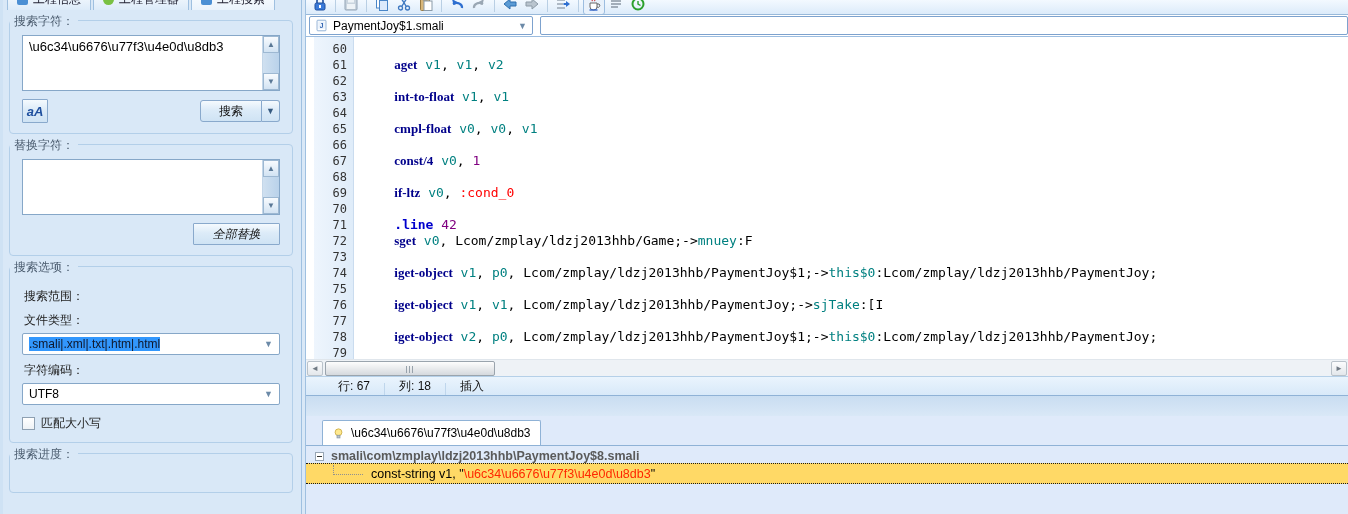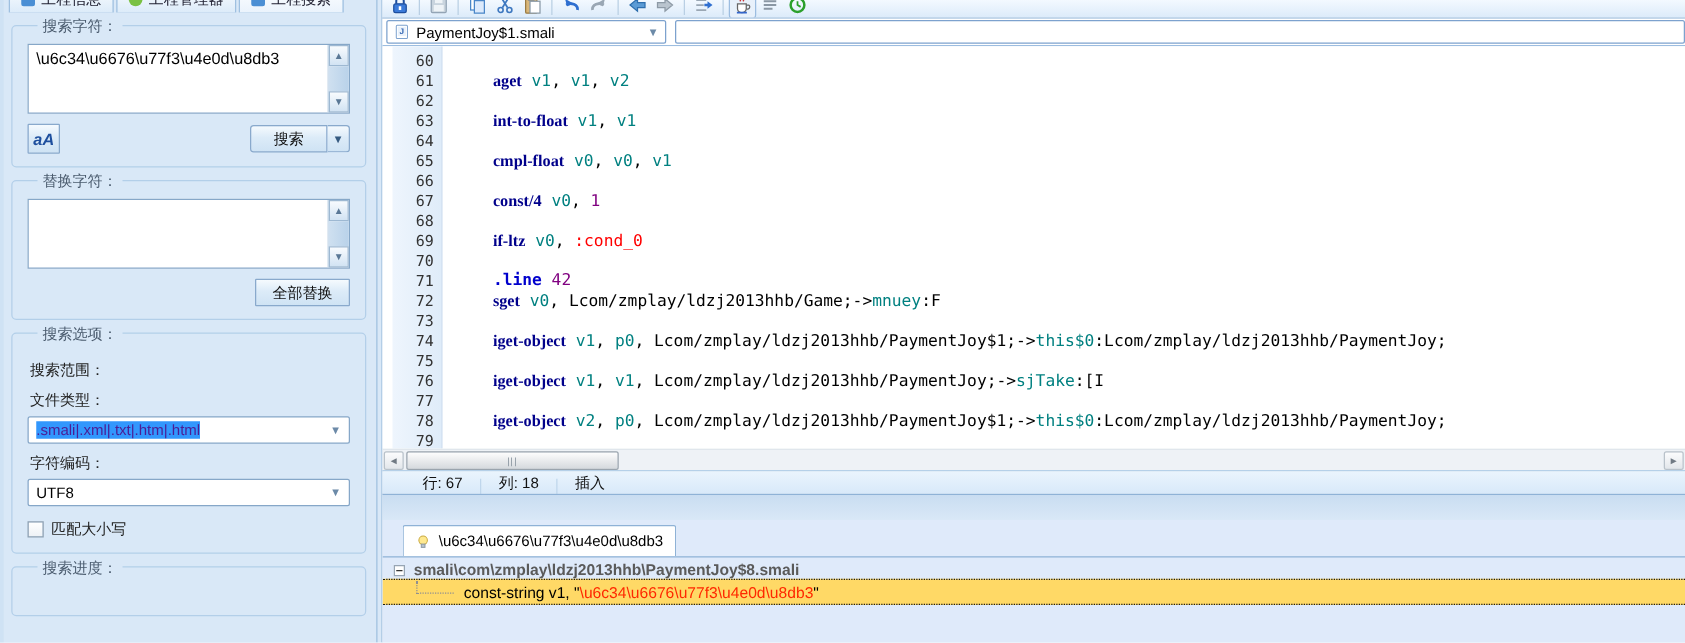--- a/index.html
+++ b/index.html
@@ -13,46 +13,46 @@
   .side-tabs { height:10px; overflow:hidden; display:flex; gap:2px; padding-left:4px; }
   .side-tab { height:24px; margin-top:-13px; background:linear-gradient(#fdfeff,#dcebf9);
               border:1px solid #9fc0e0; border-radius:3px 3px 0 0; display:flex; align-items:center;
               gap:5px; padding:0 9px; font-size:12px; color:#223; white-space:nowrap; }
   .side-tab.active { background:linear-gradient(#ffffff,#eaf3fc); }
   .sicon { width:11px; height:11px; background:#4b8fd4; border-radius:2px; flex:0 0 11px; }
   .sicon.green { background:#7ac143; border-radius:50%; }
 
   .group { margin:10px 8px 0 6px; border:1px solid #b3cfe9; border-radius:4px;
            padding:14px 12px 10px 12px; position:relative; }
-  .gtitle { position:absolute; top:-8px; left:20px; background:#d9e8f7; padding:0 4px;
+  .gtitle { position:absolute; top:-8px; left:0; background:#d9e8f7; padding:0 4px;
             font-size:12px; color:#4a5b6e; }
   .ta-wrap { display:flex; background:#fff; border:1px solid #86a7c8; height:56px; }
   .ta-text { flex:1; padding:3px 6px; font-size:13px; color:#000; overflow:hidden; }
   .vsb { width:17px; flex:0 0 17px; display:flex; flex-direction:column; border-left:1px solid #c3d6e8; }
   .vsb-btn { height:17px; background:linear-gradient(#f8fbfe,#d2e3f3); border:1px solid #9db8d2;
              color:#5a7896; font-size:8px; display:flex; align-items:center; justify-content:center; }
   .vsb-btn.up::before { content:"▲"; }
   .vsb-btn.dn::before { content:"▼"; }
   .vsb-track { flex:1; background:linear-gradient(90deg,#cfe0f0,#b9d2ea); }
   .btn-row { margin-top:8px; display:flex; align-items:center; }
   .btn { height:22px; font-size:12px; color:#111; background:linear-gradient(#f5fafe,#dcebf8 45%,#cfe3f4);
          border:1px solid #89a9cc; border-radius:1px; display:flex; align-items:center; justify-content:center; }
   .fontbtn { width:26px; height:24px; font-weight:bold; font-style:italic; color:#1e4f9e; font-size:13px; }
   .split { margin-left:auto; display:flex; }
   .btn-main { width:62px; border-radius:3px 0 0 3px; }
   .btn-dd { width:18px; border-left:none; border-radius:0 3px 3px 0; color:#355a80; font-size:9px; }
   .btn-dd::before { content:"▼"; }
-  .btn-wide { width:76px; margin-left:auto; }
+  .btn-wide { width:87px; margin-left:auto;font-style:italic; }
 
   .optlabel { font-size:12px; color:#222; margin:7px 2px 4px 2px; }
   .combo { height:22px; background:#fff; border:1px solid #86a7c8; border-radius:2px;
            display:flex; align-items:center; padding:0 6px; font-size:12px; color:#000; }
   .combo .caret { margin-left:auto; color:#6c8aa8; font-size:9px; }
   .combo .caret::before { content:"▼"; }
-  .selhl { background:#3297fd; color:#4c1d95; }
+  .selhl { background:#3297fd; color:#0f172a; }
   .cbrow { margin-top:10px; display:flex; align-items:center; gap:6px; font-size:12px; color:#222; }
   .cb { width:13px; height:13px; border:1px solid #8ea0b2; background:linear-gradient(#fff,#eef2f6); }
   .g-progress { height:40px; }
 
   
   .main { flex:1; min-width:0; margin-left:3px; border-left:1px solid #9fc0e0;
           display:flex; flex-direction:column; background:#fff; }
   .toolbar { height:15px; background:linear-gradient(#f3f9ff,#dcebfa); border-bottom:1px solid #98b9da; overflow:hidden; }
   .tb-inner { display:flex; align-items:center; height:26px; margin-top:-9px; padding-left:3px; }
   .tbtn { width:22px; height:22px; display:flex; align-items:center; justify-content:center; border-radius:3px; }

